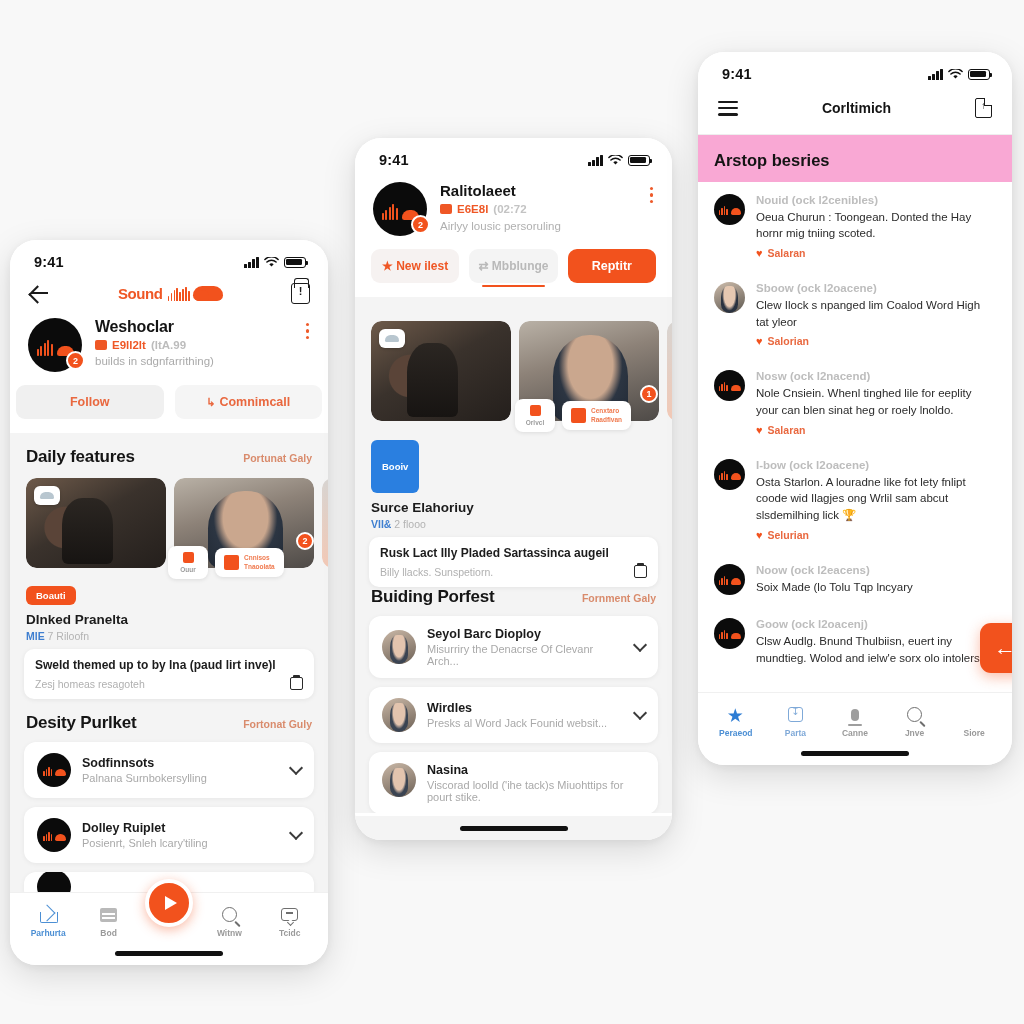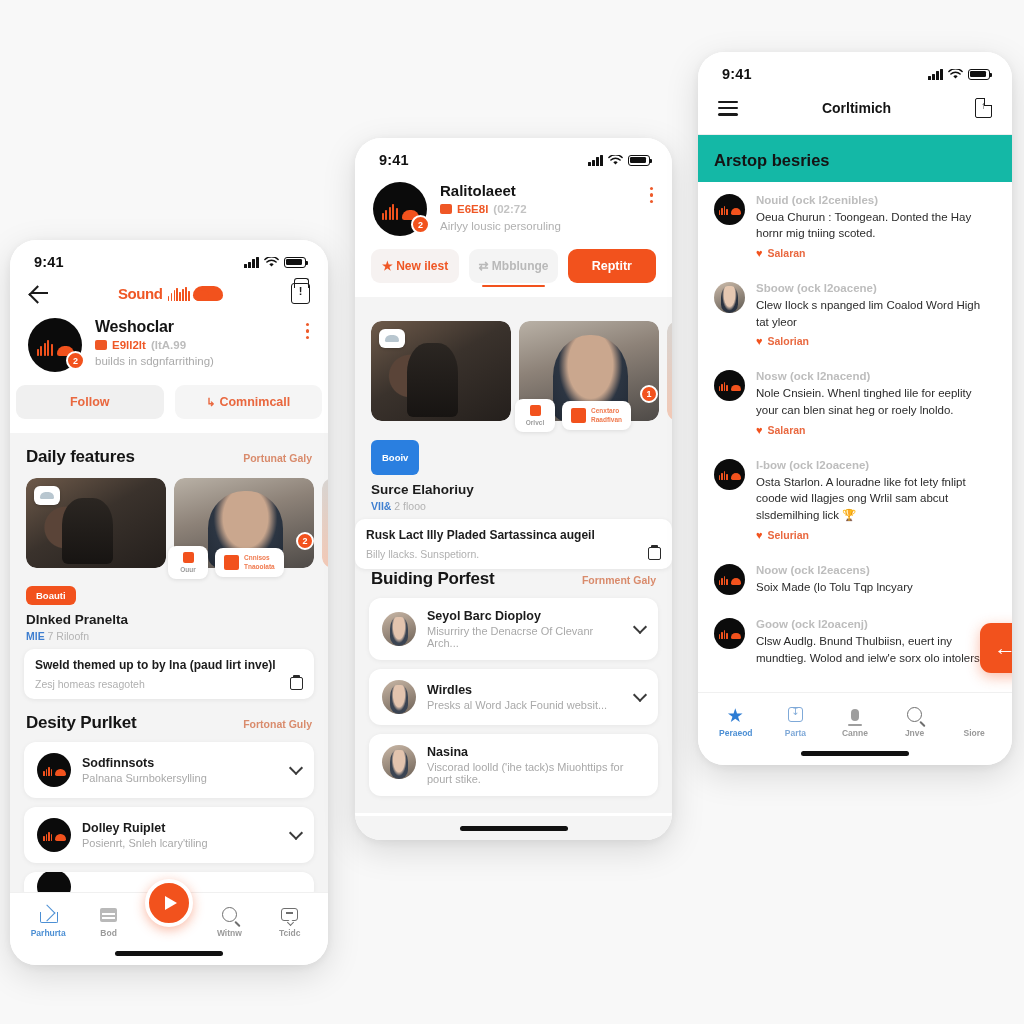--- a/index.html
+++ b/index.html
@@ -97,21 +97,21 @@
   .chipbar { display:flex; gap:7px; align-items:center; margin-top:-22px; padding-left:8px; position:relative; }
   .chip-w { background:#fff; border-radius:8px; padding:6px 9px; box-shadow:0 1px 4px rgba(0,0,0,.1); min-width:40px; }
   .chip-ic { width:11px; height:11px; background:#f2521d; border-radius:2px; margin:0 auto 3px; }
   .chip-t { font-size:6.5px; color:#9c9c9c; font-weight:700; text-align:center; }
   .chip-w.wide { display:flex; align-items:center; gap:5px; }
   .chip-w.wide .chip-ic { margin:0; width:15px; height:15px; }
   .chip-w.wide .chip-t { text-align:left; color:#f07a4f; line-height:1.25; }
   .dot-badge { position:absolute; right:14px; top:-14px; width:18px; height:18px; border-radius:50%; background:#f2521d; color:#fff; font-size:9px; display:flex; align-items:center; justify-content:center; font-weight:700; border:2px solid #fff; }
 
   .tag-red { display:inline-block; background:#f2521d; color:#fff; font-size:9.5px; font-weight:700; padding:4px 10px; border-radius:6px; }
-  .tag-blue { display:inline-block; background:#2a7fe0; color:#fff; font-size:9.5px; font-weight:700; padding:12px 11px; border-radius:6px; }
+  .tag-blue { display:inline-block; background:#2a7fe0; color:#fff; font-size:9.5px; font-weight:700; padding:21px 11px; border-radius:6px; }
   .card-title { font-size:13.5px; font-weight:700; color:#1b1b1b; margin-top:7px; }
   .card-meta { font-size:10.5px; color:#b3b3b3; margin-top:3px; }
   .card-meta b { color:#3f7fd0; }
   .white-strip { background:#fff; border-radius:10px; padding:9px 11px; margin-top:7px; box-shadow:0 1px 5px rgba(0,0,0,.07); }
   .ws-title { font-size:12px; font-weight:700; color:#1c1c1c; }
   .ws-row { display:flex; align-items:center; justify-content:space-between; margin-top:5px; }
   .ws-sub { font-size:10.5px; color:#b0b0b0; }
   .ws-ic { width:13px; height:13px; border:1.6px solid #2a2a2a; border-radius:2px; position:relative; }
   .ws-ic::before { content:""; position:absolute; left:1.5px; top:-3px; width:7px; height:3px; background:#2a2a2a; border-radius:1px; }
 
@@ -163,21 +163,21 @@
   #phone2 .p2-body { background:#f4f4f4; margin-top:14px; height:516px; padding-top:13px; }
 
   
   #phone3 .p3-nav { display:flex; align-items:center; justify-content:space-between; padding: 9px 20px 14px; border-bottom:1px solid #eeeeee; }
   .hamburger { width:20px; cursor:pointer; }
   .hamburger i { display:block; height:2.2px; background:#1a1a1a; border-radius:2px; margin:4px 0; }
   .p3-title { font-size:14px; font-weight:700; color:#141414; }
   .share-ic { width:17px; height:20px; border:1.9px solid #1a1a1a; border-radius:2px 5px 2px 2px; position:relative; cursor:pointer; }
   .share-ic::after { content:""; position:absolute; right:-1px; top:-1px; width:7px; height:7px; background:#fff; border-left:1.9px solid #1a1a1a; border-bottom:1.9px solid #1a1a1a; }
   .share-ic::before { content:"↑"; position:absolute; left:0; right:0; top:1px; text-align:center; font-size:10px; color:#1a1a1a; }
-  #phone3 .p3-body { background:#14b8a6; height:530px; padding-top:0; }
+  #phone3 .p3-body { background:#f9a8d4; height:530px; padding-top:0; }
   .p3-h { font-size:16.5px; font-weight:700; color:#141414; padding: 16px 16px 12px; }
   .p3-list { background:#fff; }
   .cmt { display:flex; gap:11px; padding: 12px 16px 11px; }
   .cmt-av { width:31px; height:31px; border-radius:50%; background:#0b0b0b; position:relative; flex:0 0 auto; }
   .cmt-av .wv { position:absolute; left:5px; bottom:10px; display:flex; align-items:flex-end; gap:1px; }
   .cmt-av .wv i { display:block; width:1.4px; background:#f2521d; border-radius:.6px; }
   .cmt-av .cl { position:absolute; right:4px; bottom:10px; width:10px; height:6.5px; background:#f2521d; border-radius:6px 6px 2px 2px; }
   .cmt-av.photo { background:linear-gradient(160deg,#cdbcab,#5d5750); }
   .cmt-av.photo::after { content:""; position:absolute; left:24%; top:14%; width:52%; height:86%; background:radial-gradient(ellipse at 50% 32%, #e6c8b1 0 45%, #2b3340 62%); border-radius:46% 46% 9px 9px; }
   .cmt-b { flex:1; min-width:0; }
@@ -497,21 +497,21 @@
 
         <div style="padding: 8px 16px 0">
           <span class="tag-blue">Booiv</span>
           <div class="card-title">Surce Elahoriuy</div>
           <div class="card-meta">
             <b>VII&amp;</b>
             <span>2 flooo</span>
           </div>
         </div>
 
-        <div style="padding:0 0">
+        <div style="padding:0 14px">
           <div class="white-strip">
             <div class="ws-title">Rusk Lact Illy Pladed Sartassinca augeil</div>
             <div class="ws-row">
               <div class="ws-sub">Billy llacks. Sunspetiorn.</div>
               <div class="ws-ic"></div>
             </div>
           </div>
         </div>
       </div>
 

